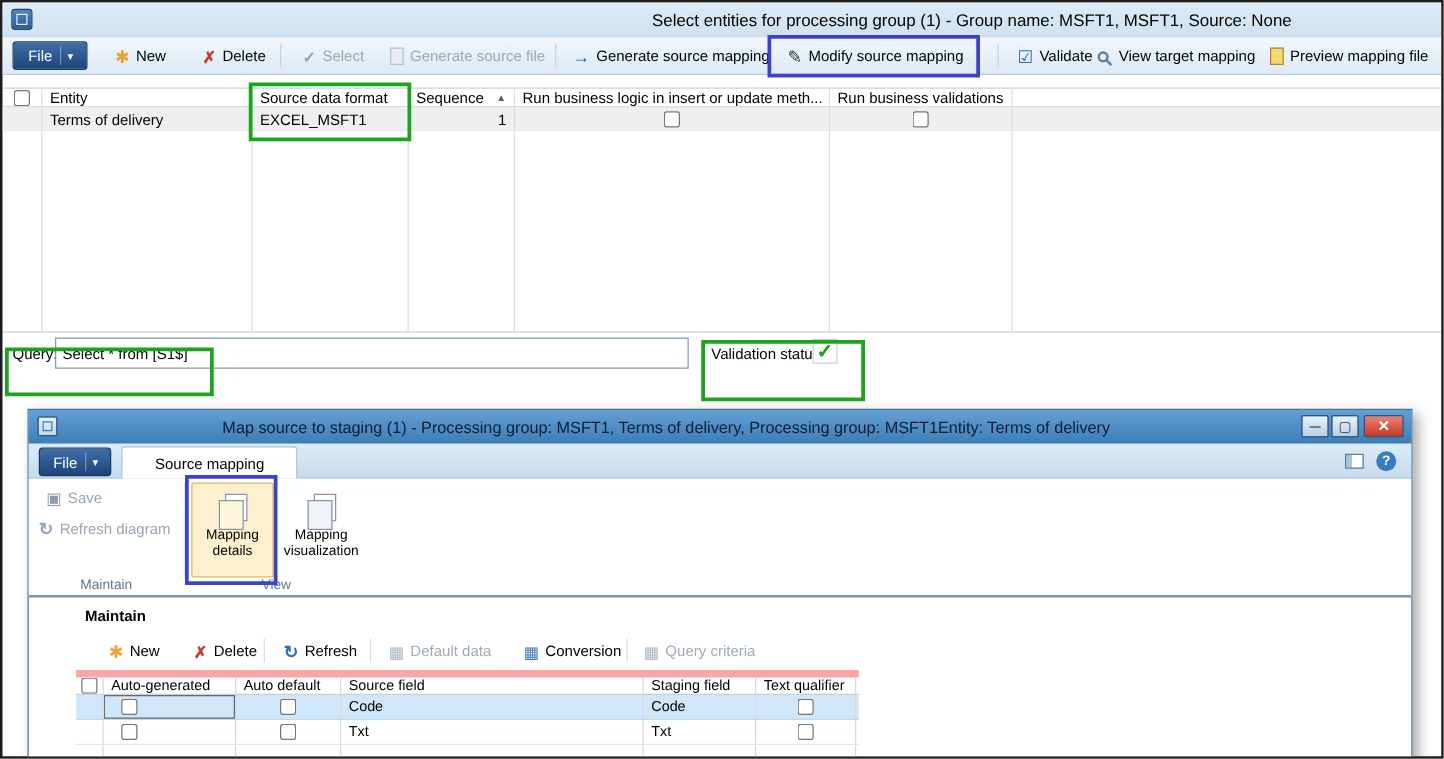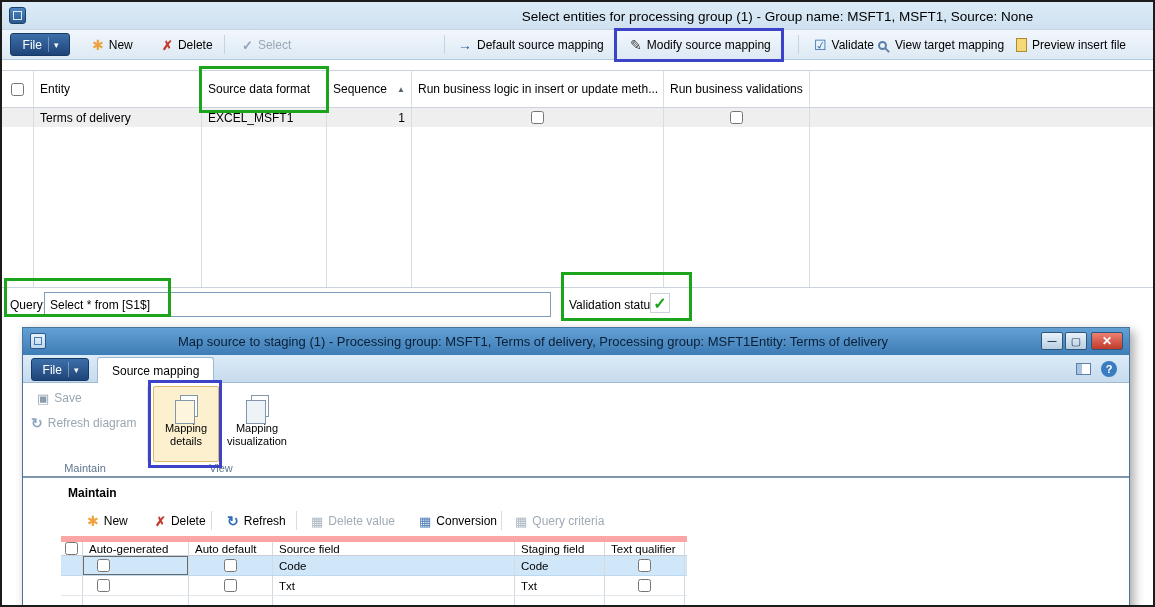--- a/index.html
+++ b/index.html
@@ -50,21 +50,21 @@
                      transform:rotate(-45deg); right:-3px; bottom:-5px; }
 
   
   .mw-grid { margin-top:10px; }
   .g-row { display:flex; }
   .g-row .c { border-right:1px solid #d9dde2; padding:0 6px; display:flex; align-items:center;
               overflow:hidden; white-space:nowrap; }
   .c0 { width:32px; justify-content:center; padding:0; }
   .c1 { width:168px; } .c2 { width:125px; } .c3 { width:85px; } .c4 { width:252px; } .c5 { width:146px; }
   .c6 { flex:1; border-right:none !important; }
-  .g-head { height:38px; border-top:1px solid #cdd3da; border-bottom:1px solid #cdd3da; }
+  .g-head { height:16px; border-top:1px solid #cdd3da; border-bottom:1px solid #cdd3da; }
   .g-head .c3 { justify-content:space-between; }
   .sort { font-size:8px; color:#55636f; }
   .g-data { height:19px; background:#efefef; }
   .g-data .c3 { justify-content:flex-end; }
   .ckc { justify-content:center !important; }
   .g-fill { height:161px; border-bottom:1px solid #cdd3da; }
   input[type=checkbox] { width:13px; height:13px; margin:0; accent-color:#5a87b5; }
 
   
   .query-row { position:relative; height:42px; }
@@ -88,21 +88,21 @@
               align-items:center; justify-content:center; font-size:13px; color:#081f36; white-space:nowrap; overflow:hidden;}
   .winbtn { position:absolute; top:4px; height:18px; border:1px solid #2e567c; border-radius:2px;
             display:flex; align-items:center; justify-content:center; font-size:11px; color:#10304f;
             cursor:default; }
   .btn-min { right:66px; width:22px; background:linear-gradient(#eaf2f9,#b9cfe2); font-weight:bold; }
   .btn-max { right:42px; width:22px; background:linear-gradient(#eaf2f9,#b9cfe2); }
   .btn-close { right:6px; width:32px; background:linear-gradient(#ef8173,#bf3a2a); color:#fff;
                font-weight:bold; font-size:12px; }
   .cw-tabs { position:absolute; top:27px; left:0; right:0; height:28px;
              background:linear-gradient(#dcebf7,#c6dbee); border-bottom:1px solid #9fb9d2; }
-  .cw-tab { position:absolute; left:74px; top:2px; height:26px; padding:0 14px; background:#fff;
+  .cw-tab { position:absolute; left:74px; top:2px; height:26px; padding:0 26px; background:#fff;
             border:1px solid #9fb9d2; border-bottom:none; border-radius:3px 3px 0 0;
             display:flex; align-items:center; }
   .icon-layout { position:absolute; right:38px; top:8px; width:15px; height:12px; border:1px solid #5b7fa6;
                  background:linear-gradient(90deg,#a9c4de 5px,#fff 5px); }
   .icon-help { position:absolute; right:12px; top:6px; width:16px; height:16px; border-radius:50%;
                background:#3a7cc0; color:#fff; font-size:11px; font-weight:bold;
                display:flex; align-items:center; justify-content:center; }
 
   .cw-ribbon { position:absolute; top:55px; left:0; right:0; height:95px; background:#fff;
                border-bottom:2px solid #7c97ad; }
@@ -167,41 +167,45 @@
     </div>
     <div class="tb-btn" style="left:156px">
       <span class="ic del">✗</span>
       <span>Delete</span>
     </div>
     <div class="tb-sep" style="left:222px"></div>
     <div class="tb-btn disabled" style="left:236px">
       <span class="ic sel">✓</span>
       <span>Select</span>
     </div>
+    <div class="tb-btn disabled" style="left:306px">
+      <span class="icon-doc gray"></span>
+      <span>Generate source file</span>
+    </div>
     <div class="tb-sep" style="left:442px"></div>
     <div class="tb-btn" style="left:452px">
       <span class="ic arrow">→</span>
-      <span>Default source mapping</span>
+      <span>Generate source mapping</span>
     </div>
     <div class="tb-btn" style="left:624px">
       <span class="ic pencil">✎</span>
       <span>Modify source mapping</span>
     </div>
     <div class="tb-sep" style="left:796px"></div>
     <div class="tb-btn" style="left:808px">
       <span class="ic validate">☑</span>
       <span>Validate</span>
     </div>
     <div class="tb-btn" style="left:872px">
       <span class="icon-mag"></span>
       <span>View target mapping</span>
     </div>
     <div class="tb-btn" style="left:1010px">
       <span class="icon-doc yellow"></span>
-      <span>Preview insert file</span>
+      <span>Preview mapping file</span>
     </div>
   </div>
 
   <div class="mw-grid">
     <div class="g-row g-head">
       <div class="c c0">
         <input type="checkbox" style="">
       </div>
       <div class="c c1">Entity</div>
       <div class="c c2">Source data format</div>
@@ -303,21 +307,21 @@
         <span>Delete</span>
       </div>
       <div class="ct-sep" style="left:188px"></div>
       <div class="ct-btn" style="left:200px">
         <span class="ic refresh">↻</span>
         <span>Refresh</span>
       </div>
       <div class="ct-sep" style="left:273px"></div>
       <div class="ct-btn disabled" style="left:284px">
         <span class="ic grid-gray">▦</span>
-        <span>Delete value</span>
+        <span>Default data</span>
       </div>
       <div class="ct-btn" style="left:392px">
         <span class="ic grid-blue">▦</span>
         <span>Conversion</span>
       </div>
       <div class="ct-sep" style="left:478px"></div>
       <div class="ct-btn disabled" style="left:488px">
         <span class="ic grid-gray">▦</span>
         <span>Query criteria</span>
       </div>

